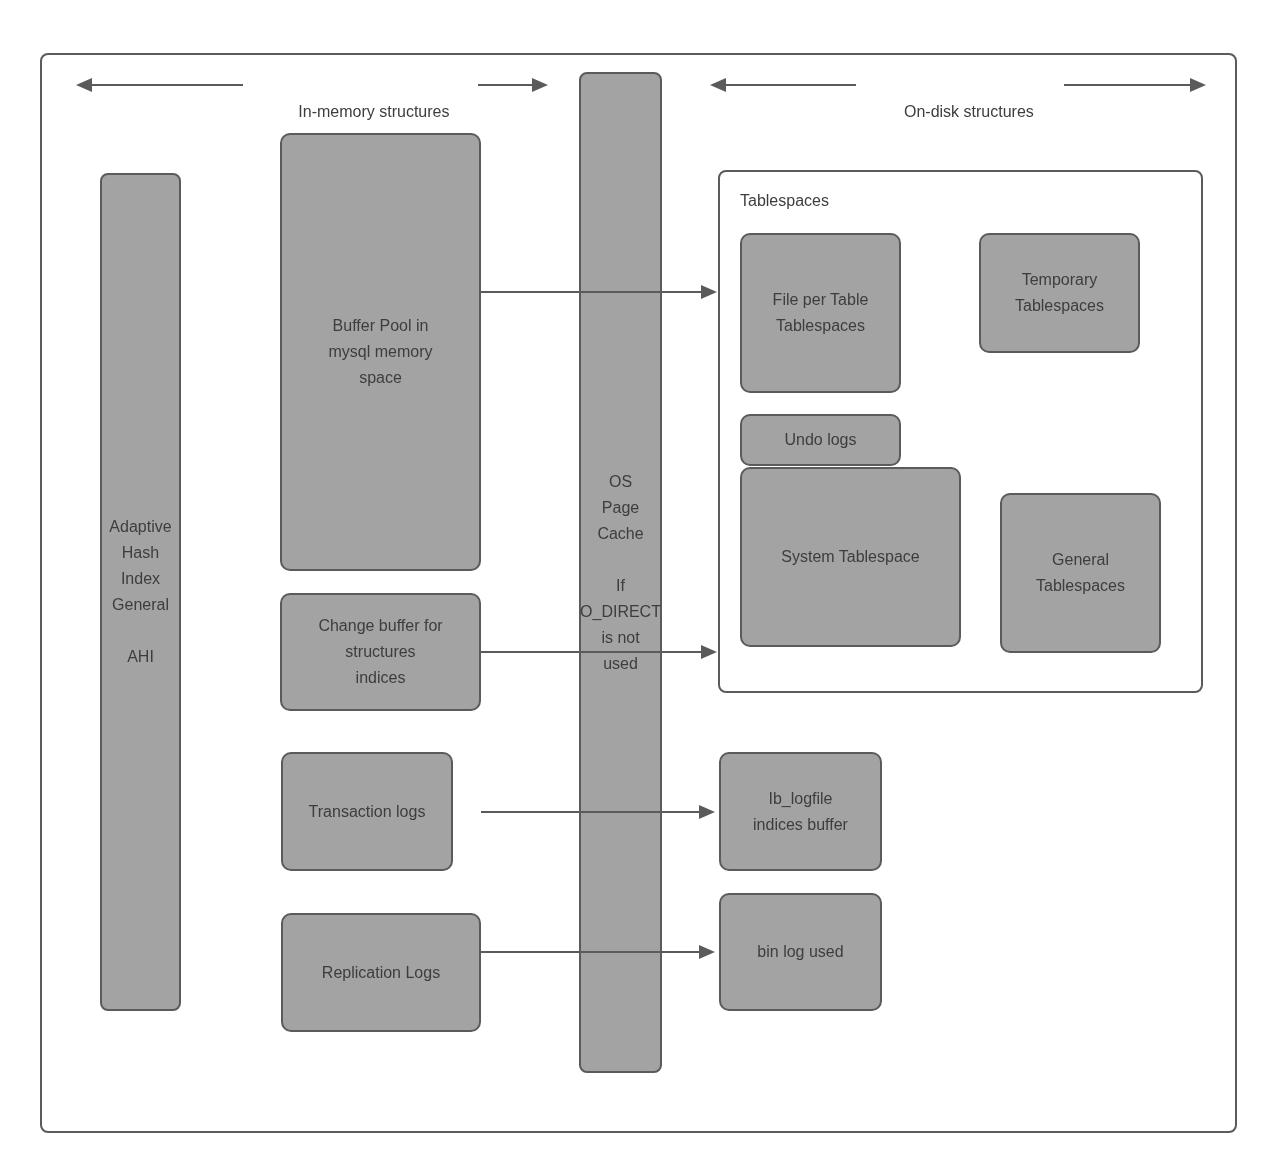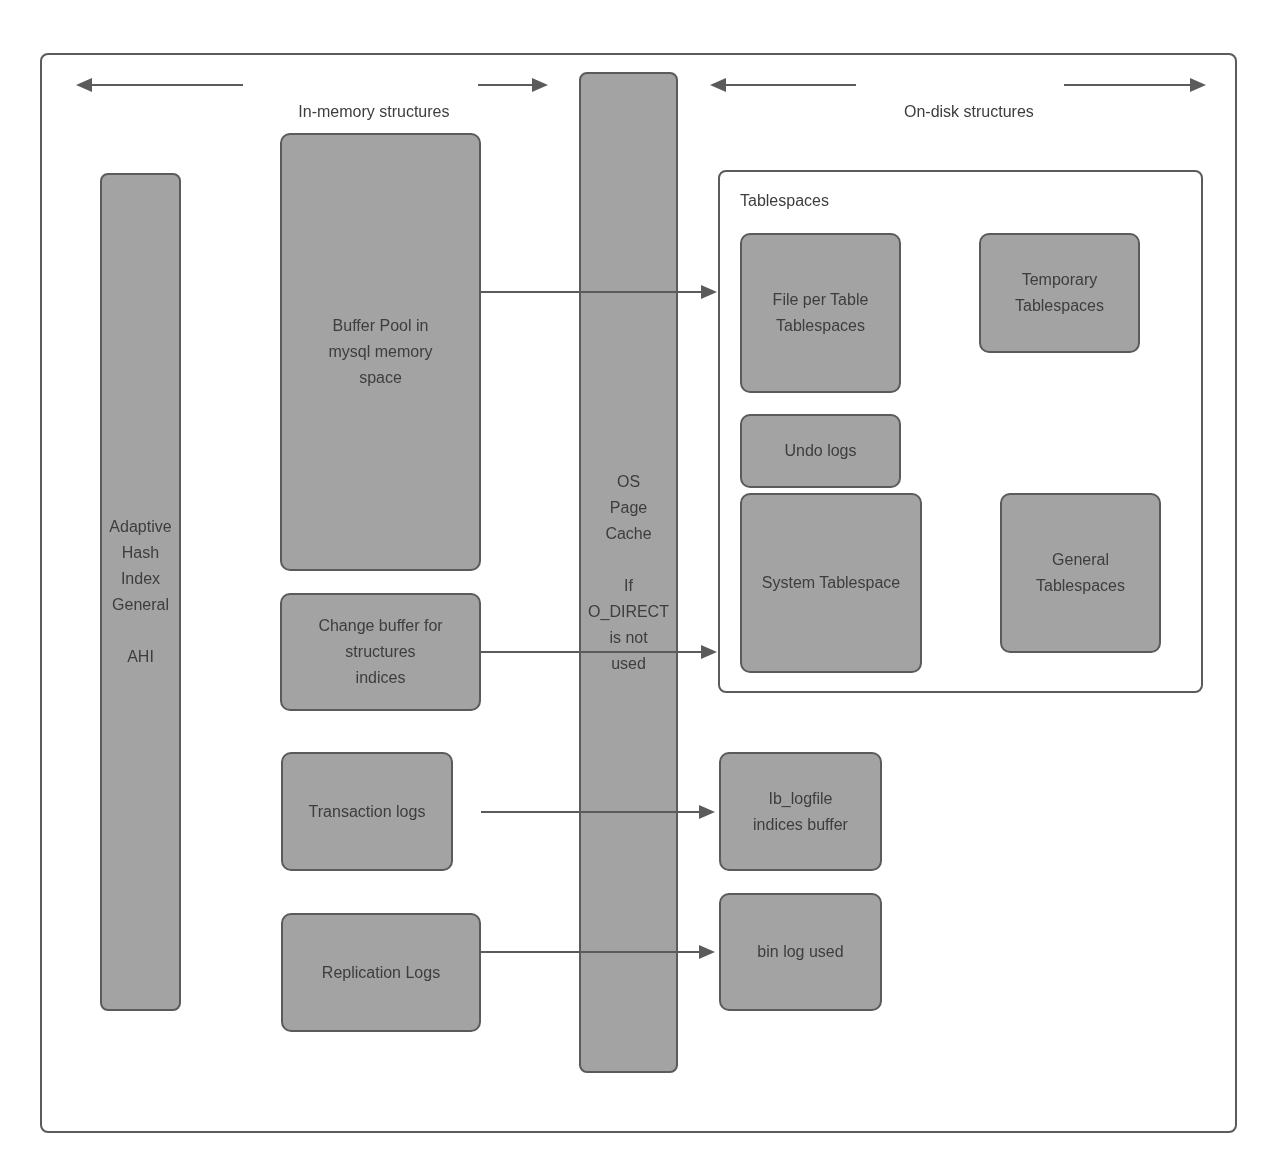--- a/index.html
+++ b/index.html
@@ -125,21 +125,21 @@
   </div>
 
   <div class="node" style="left:281px; top:737px; width:172px; height:119px;">
     <span class="lbl">Transaction logs</span>
   </div>
 
   <div class="node" style="left:281px; top:898px; width:200px; height:119px;">
     <span class="lbl">Replication Logs</span>
   </div>
 
-  <div class="node tall" style="left:579px; top:57px; width:99px; height:1001px; border-radius:8px; overflow:visible;">
+  <div class="node tall" style="left:579px; top:57px; width:83px; height:1001px; border-radius:8px; overflow:visible;">
     <span class="lbl">OS
 Page
 Cache
 
 If
 O_DIRECT
 is not
 used</span>
   </div>
 
@@ -150,25 +150,25 @@
   <div class="node" style="left:740px; top:218px; width:161px; height:160px; z-index:2;">
     <span class="lbl">File per Table
 Tablespaces</span>
   </div>
 
   <div class="node" style="left:979px; top:218px; width:161px; height:120px; z-index:2;">
     <span class="lbl">Temporary
 Tablespaces</span>
   </div>
 
-  <div class="node" style="left:740px; top:399px; width:161px; height:74px; z-index:2;">
+  <div class="node" style="left:740px; top:399px; width:161px; height:52px; z-index:2;">
     <span class="lbl">Undo logs</span>
   </div>
 
-  <div class="node" style="left:740px; top:478px; width:182px; height:180px; z-index:2;">
+  <div class="node" style="left:740px; top:452px; width:221px; height:180px; z-index:2;">
     <span class="lbl">System Tablespace</span>
   </div>
 
   <div class="node" style="left:1000px; top:478px; width:161px; height:160px; z-index:2;">
     <span class="lbl">General
 Tablespaces</span>
   </div>
 
   <div class="node" style="left:719px; top:737px; width:163px; height:119px;">
     <span class="lbl">Ib_logfile

